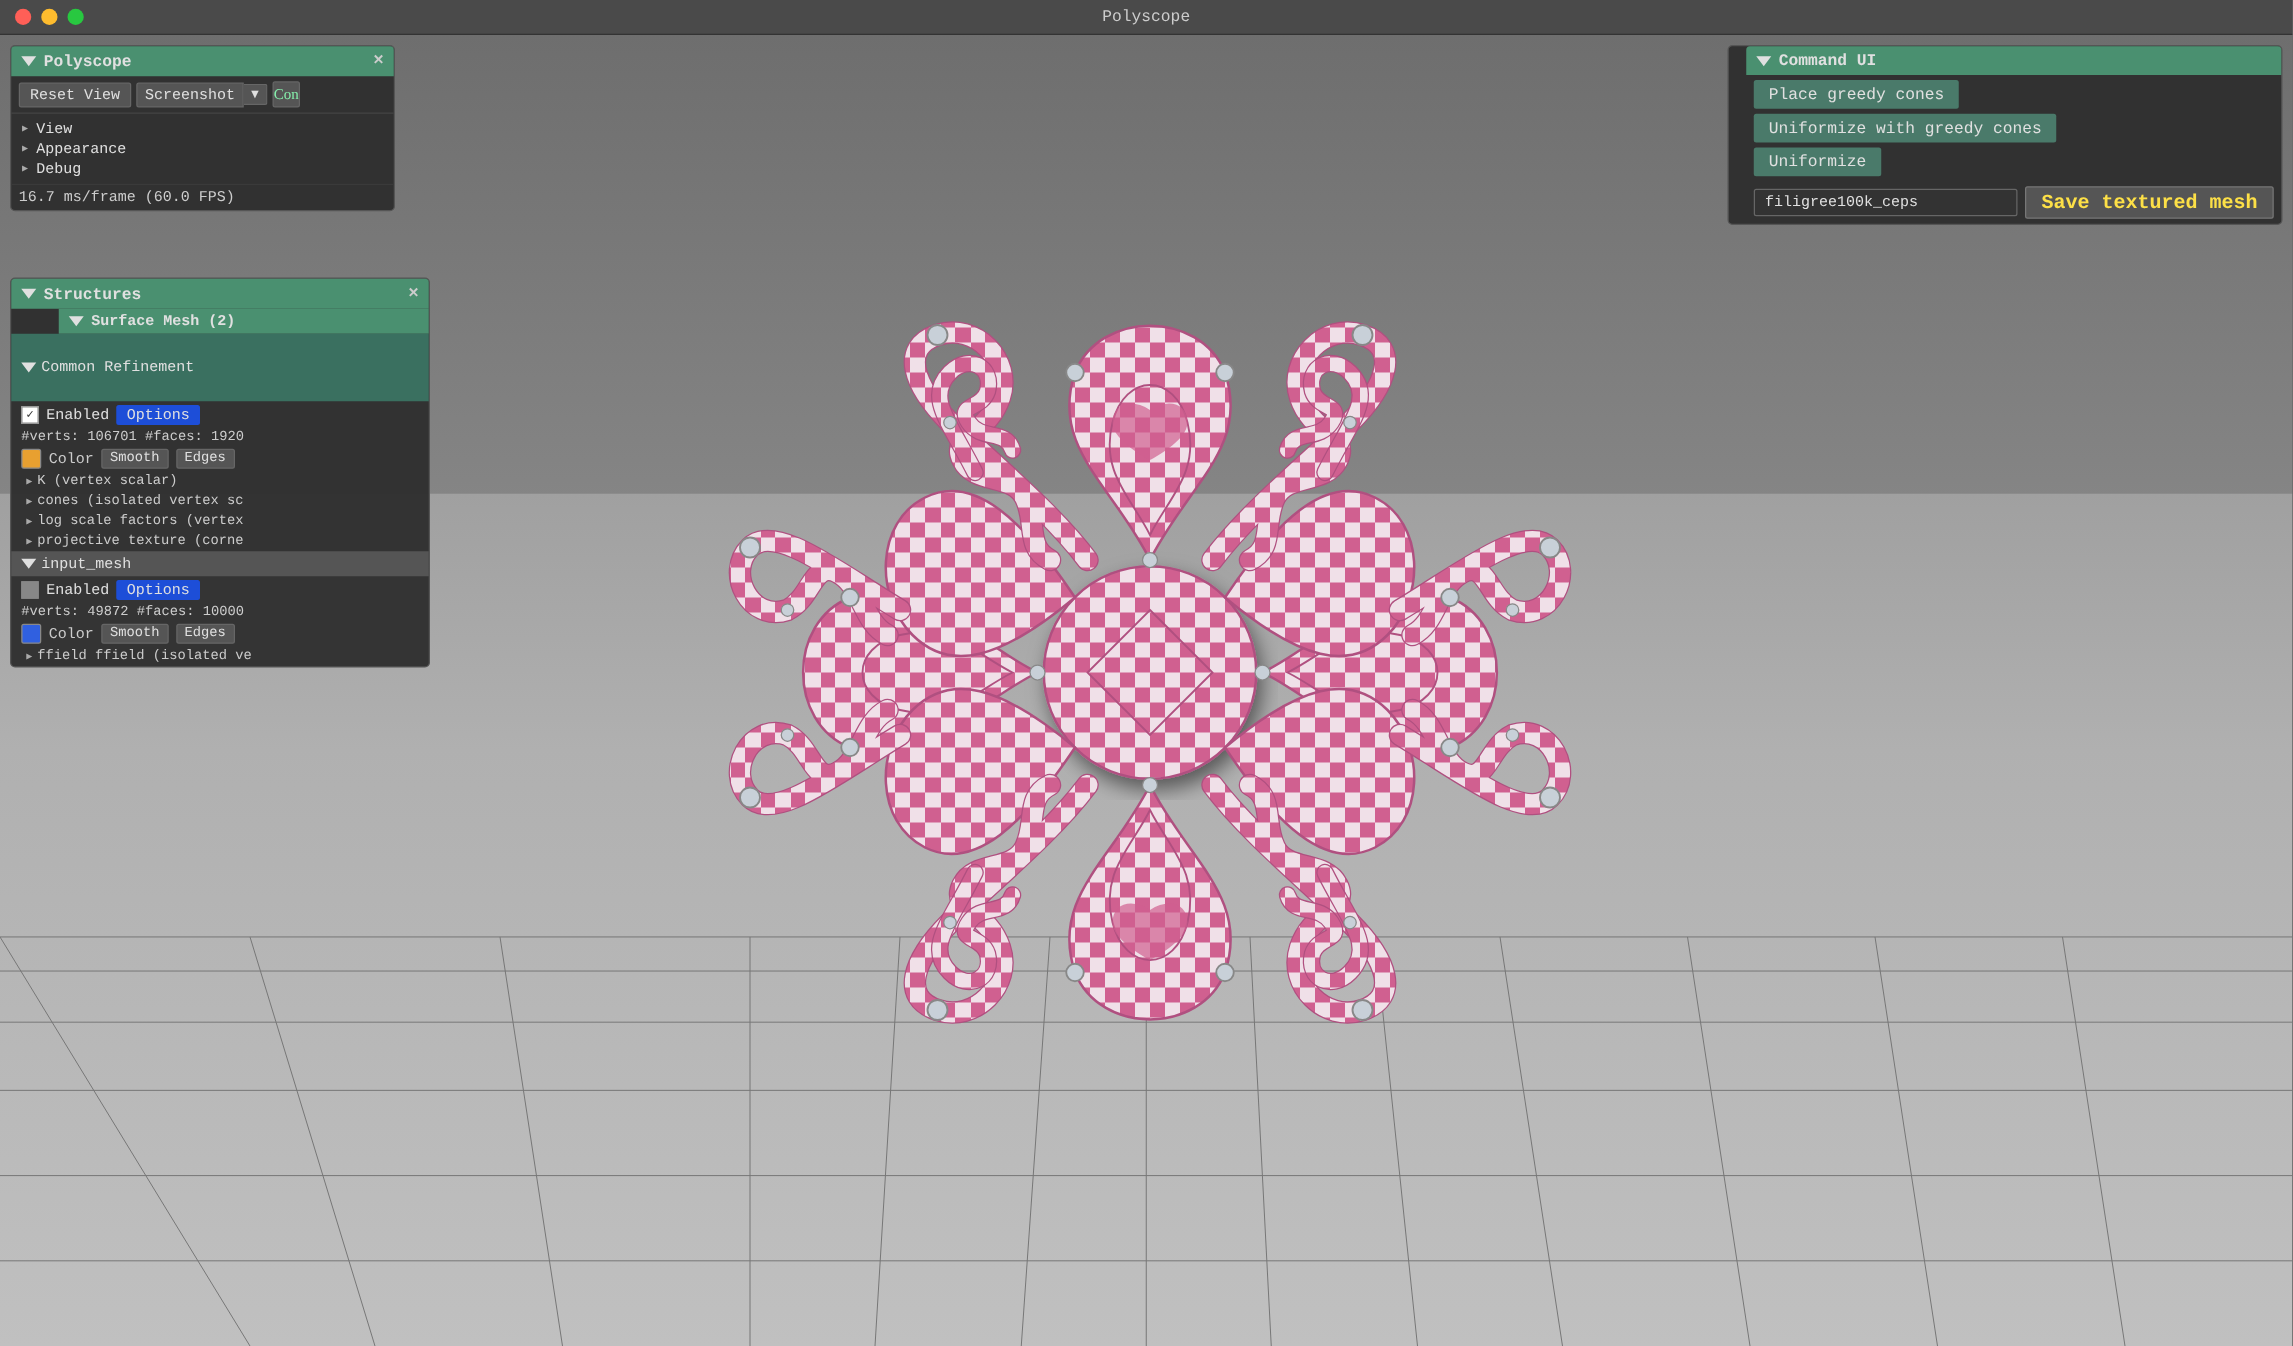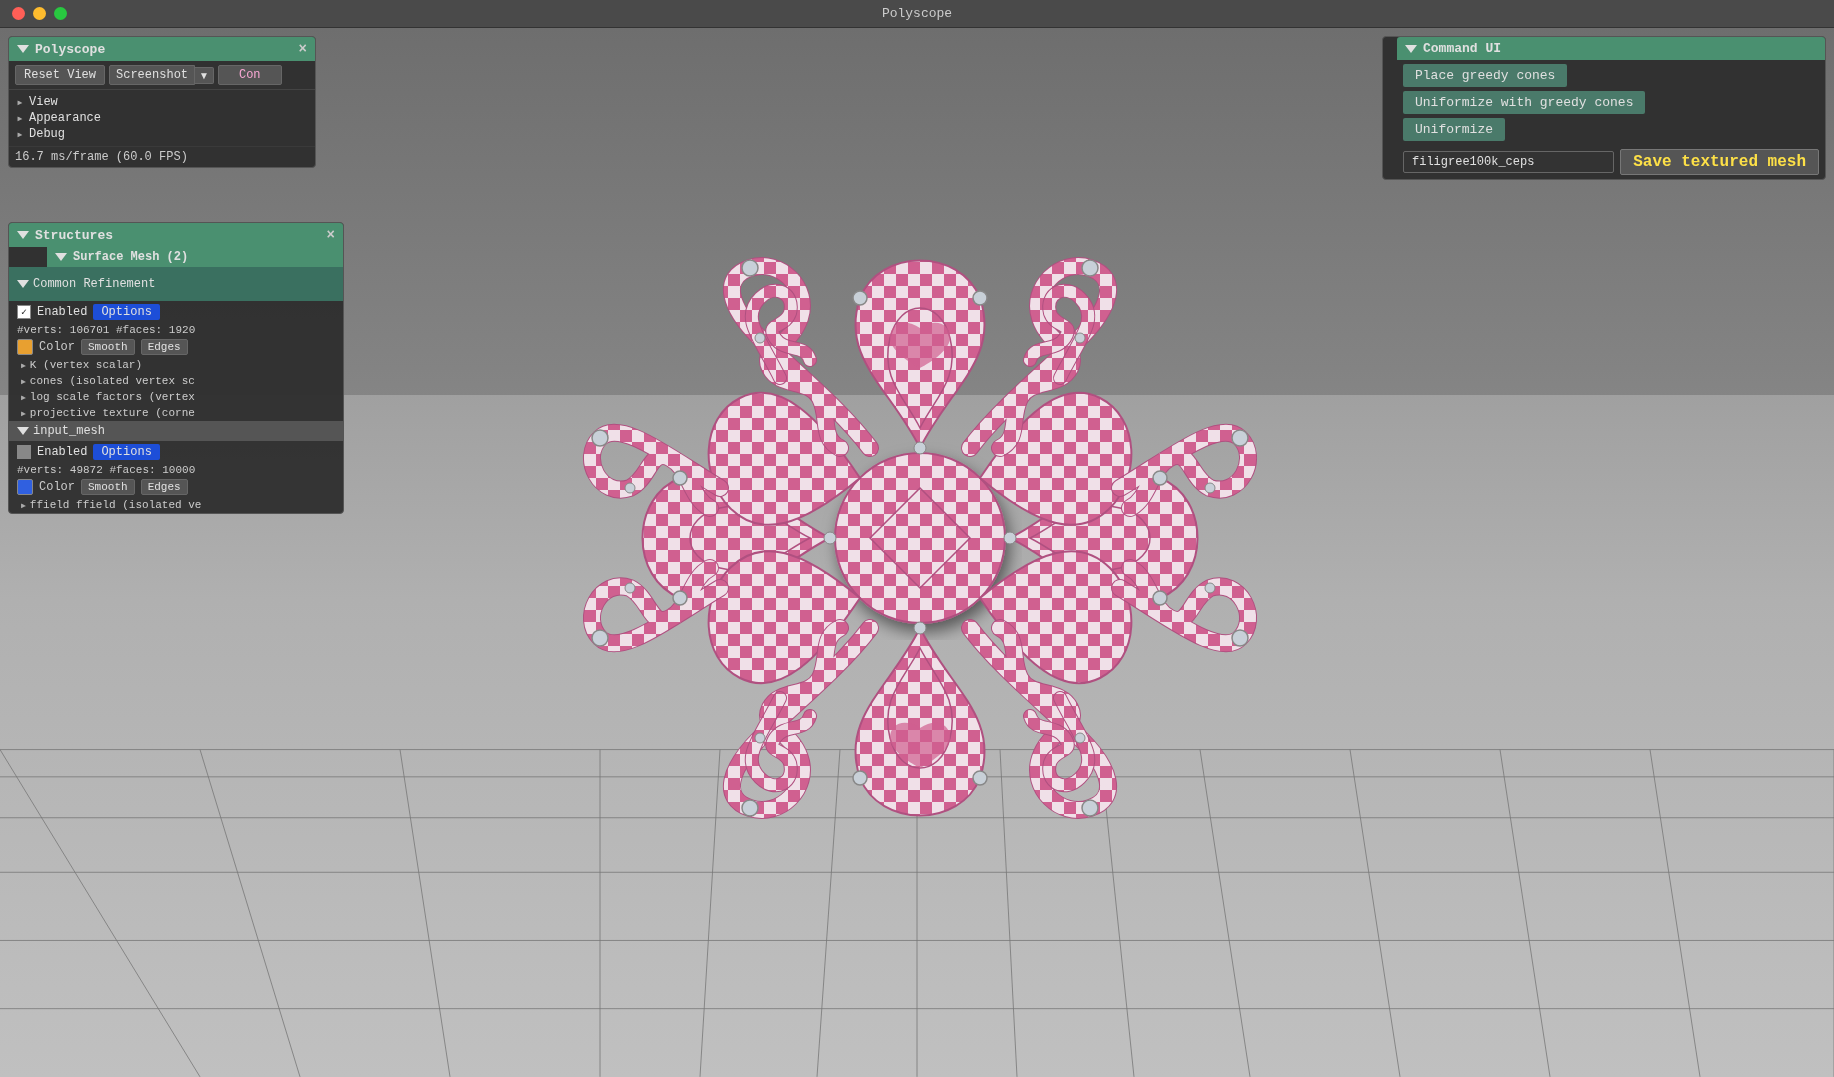--- a/index.html
+++ b/index.html
@@ -180,25 +180,25 @@
       border-left: none;
       color: #e0e0e0;
       padding: 2px 4px;
       cursor: pointer;
       font-size: 10px;
       border-radius: 0 2px 2px 0;
     }
     .con-btn {
       background: #555;
       border: 1px solid #666;
-      color: #f9a8d4;
-      padding: 2px 20px;
-      cursor: pointer;
-      font-size: 12px;
-      font-family: Liberation Mono, monospace;
+      color: #86efac;
+      padding: 2px 0;
+      cursor: pointer;
+      font-size: 12px;
+      font-family: Liberation Serif, serif;
       border-radius: 2px;
     }
 
     
     .tree-section {
       padding: 4px 6px;
       border-bottom: 1px solid #3a3a3a;
     }
     .tree-item {
       display: flex;
@@ -240,21 +240,21 @@
       display: flex;
       align-items: center;
       gap: 6px;
       font-size: 12px;
       font-weight: bold;
       margin-left: 38px;
     }
 
     .submesh-header {
       background: #3a7060;
-      padding: 10px 8px;
+      padding: 20px 8px;
       display: flex;
       align-items: center;
       gap: 4px;
       font-size: 12px;
     }
 
     .enabled-row {
       display: flex;
       align-items: center;
       gap: 6px;

